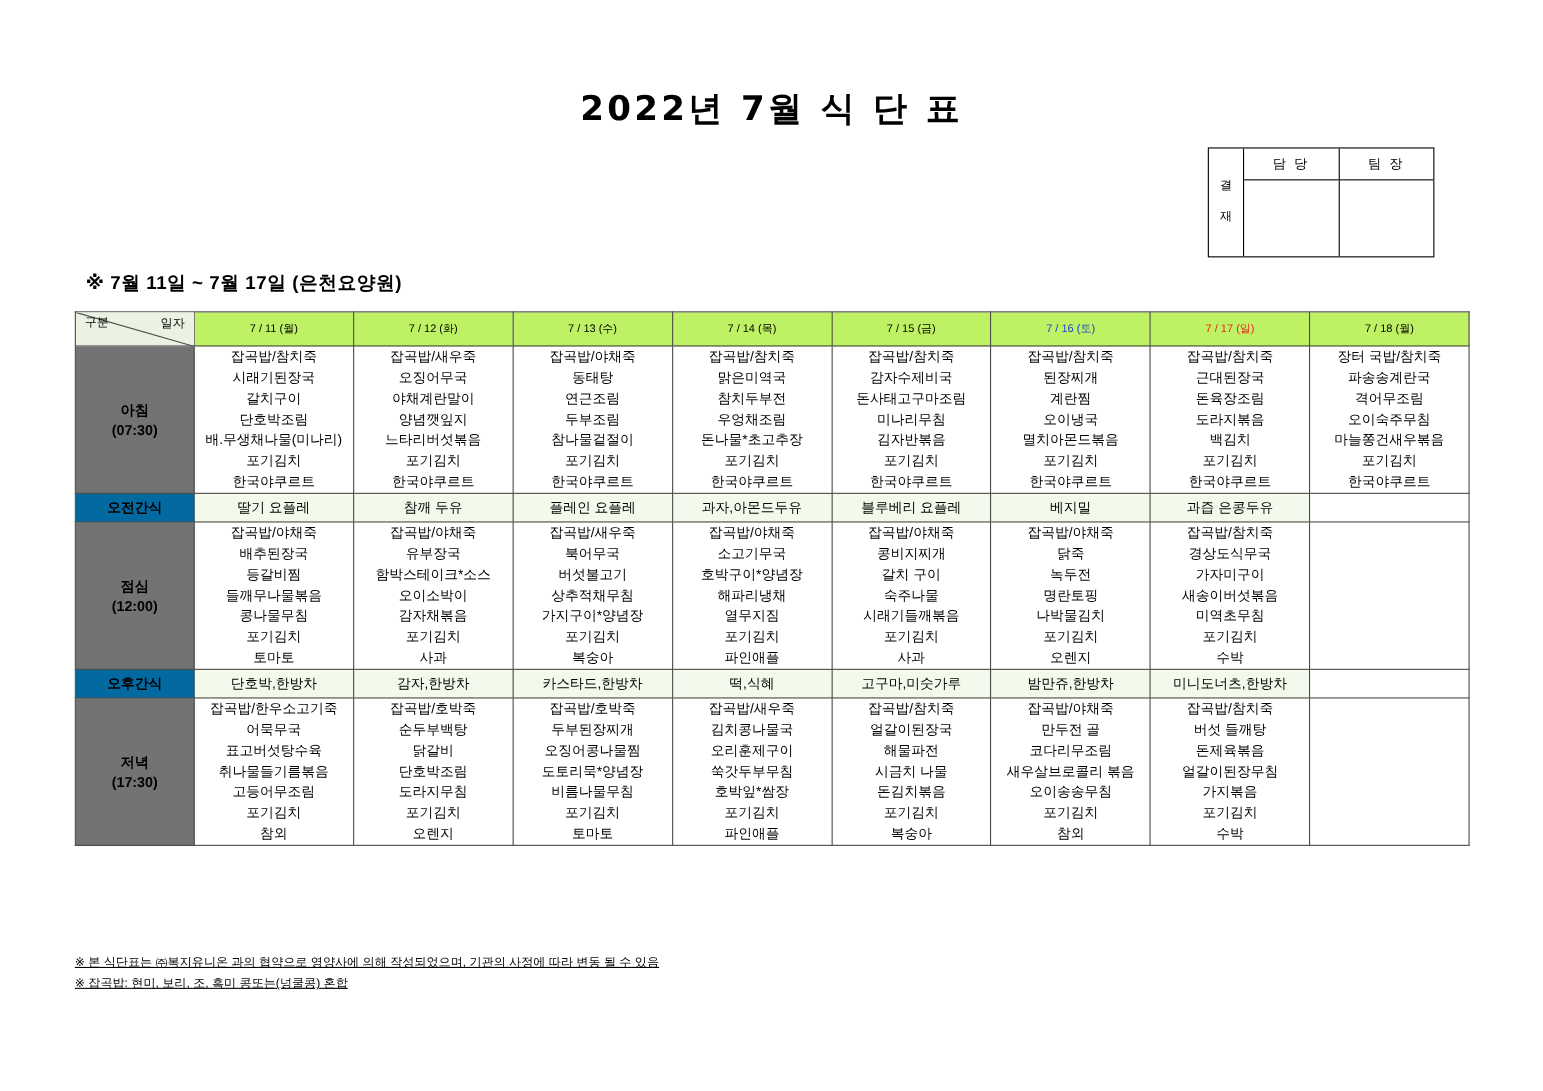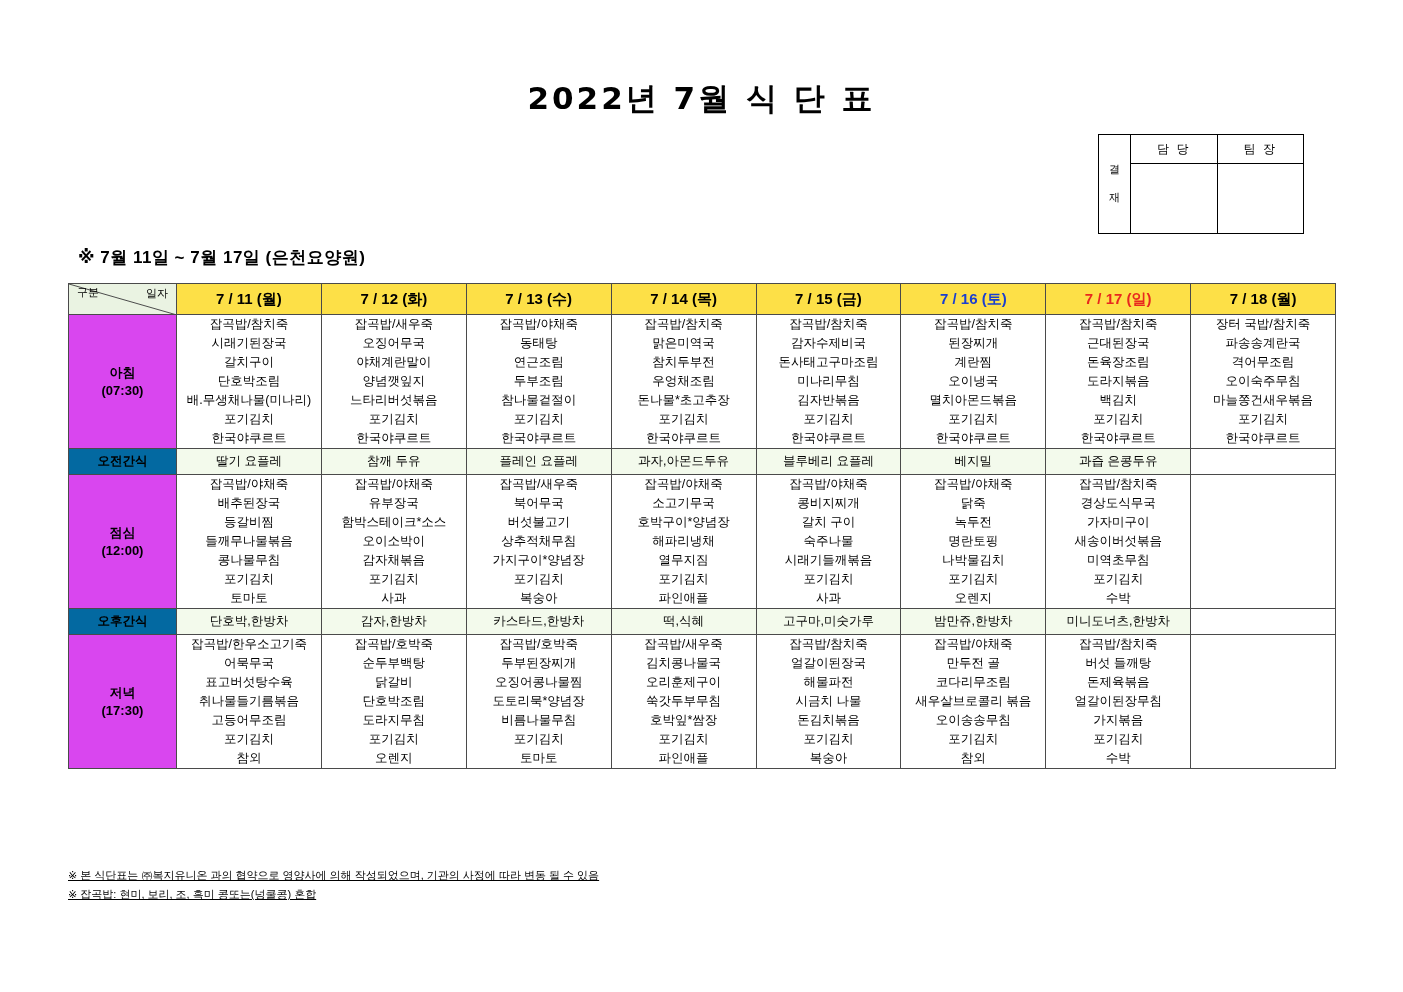--- a/index.html
+++ b/index.html
@@ -125,28 +125,28 @@
   }
   th.corner .lbl-div {
     position: absolute;
     bottom: 14px;
     left: 8px;
     font-size: 11px;
     font-weight: normal;
   }
   th.dayhead {
     height: 31px;
-    font-size: 15px;
-    font-weight: bold;
-    background: #fde047;
+    font-size: 10px;
+    font-weight: normal;
+    background: #bef264;
   }
   th.dayhead.sat { color: #1a3fd0; }
   th.dayhead.sun { color: #e8281e; }
   td.rowlabel {
-    background: #d946ef;
+    background: #737373;
     font-size: 13px;
     font-weight: bold;
     line-height: 1.35;
     width: 108px;
   }
   td.snacklabel {
     background: #0369a1;
     font-size: 12.5px;
     font-weight: bold;
     height: 26px;

